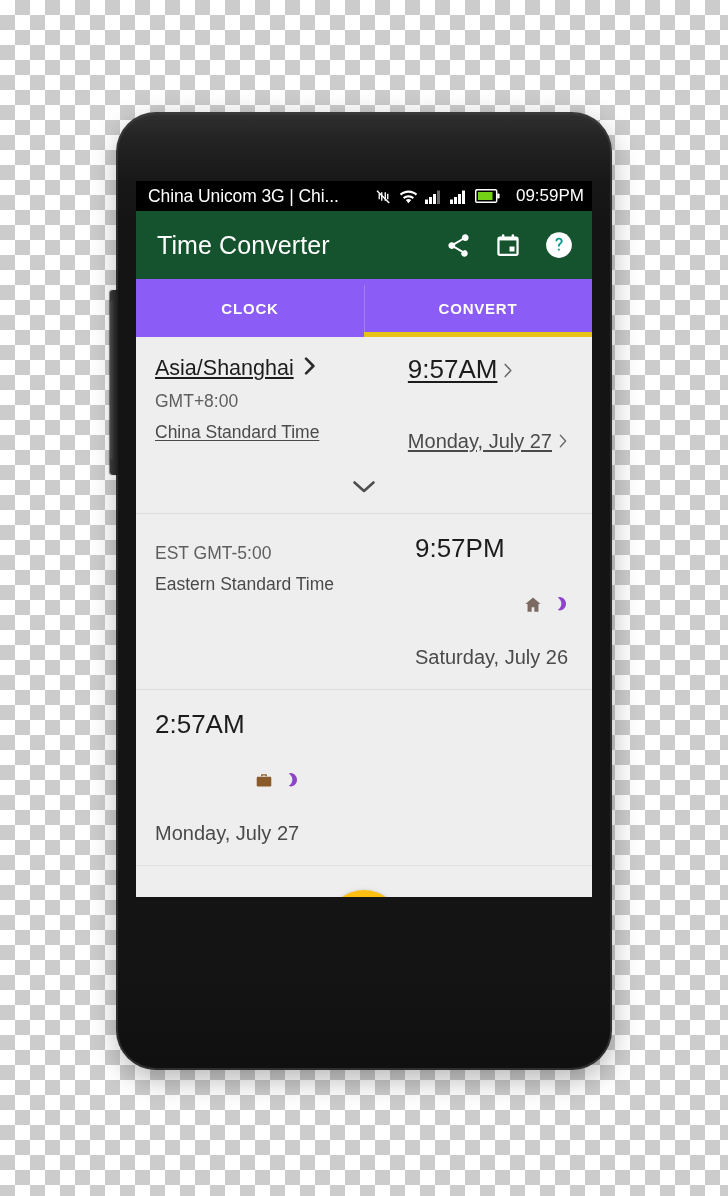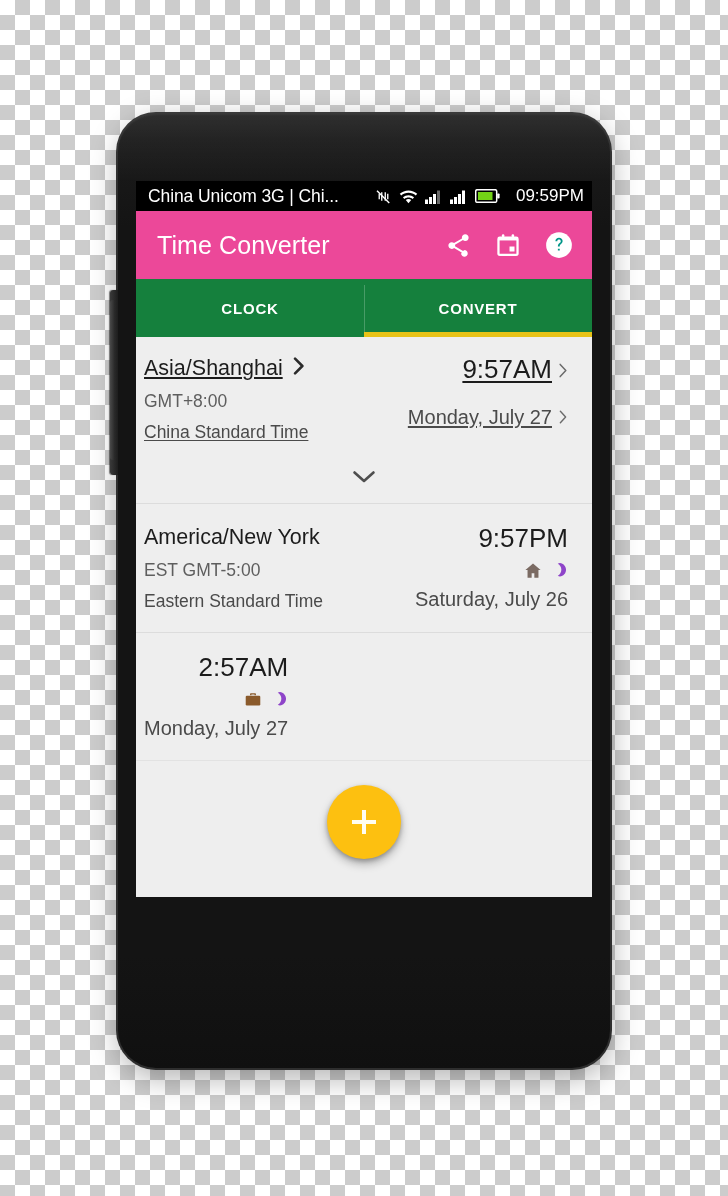--- a/index.html
+++ b/index.html
@@ -126,21 +126,21 @@
   }
   .status-icons svg { display: block; }
   .statusbar-clock {
     font-size: 17px;
     margin-left: 16px;
     white-space: nowrap;
   }
 
   
   .appbar {
-    background: #ec4899;
+    background: #14532d;
     height: 68px;
     display: flex;
     align-items: center;
     padding: 0 18px 0 21px;
   }
   .app-title {
     color: #ffffff;
     font-size: 25px;
     font-weight: 400;
     flex: 1 1 auto;
@@ -149,21 +149,21 @@
   .appbar-actions {
     display: flex;
     align-items: center;
     gap: 23px;
     flex: 0 0 auto;
   }
   .appbar-actions svg { display: block; }
 
   
   .tabs {
-    background: #15803d;
+    background: #8b5cf6;
     height: 58px;
     display: flex;
     position: relative;
   }
   .tab {
     flex: 1 1 50%;
     display: flex;
     align-items: center;
     justify-content: center;
     color: #ffffff;
@@ -189,31 +189,31 @@
     background: #e8c317;
   }
 
   
   .content {
     background: #eeeeee;
     height: 654px;
     position: relative;
   }
   .tz-card {
-    padding: 18px 24px 12px 8px;
+    padding: 18px 24px 12px 19px;
     display: flex;
     align-items: flex-start;
   }
   .tz-left { flex: 1 1 auto; min-width: 0; }
   .tz-right {
     flex: 0 0 auto;
     text-align: right;
     display: flex;
     flex-direction: column;
-    align-items: flex-end;
+    gap: 24px;
   }
 
   .tz-name {
     font-size: 21.5px;
     color: #1c1c1c;
     line-height: 1.25;
     display: inline-flex;
     align-items: center;
     gap: 9px;
   }
@@ -467,23 +467,20 @@
         <svg width="24" height="14" viewBox="0 0 24 14" fill="none">
           <path d="M2.5 2.5L12 11l9.5-8.5" stroke="#4e4e4e" stroke-width="2.6" stroke-linecap="round" stroke-linejoin="round"></path>
         </svg>
       </span>
     </div>
 
     <div class="divider"></div>
 
     <div class="tz-card" style="padding-top:20px;padding-bottom:20px;">
       <div class="tz-left">
-        <div class="tz-name">
-          <span class="tz-name-text">America/New York</span>
-        </div>
         <div class="tz-offset">EST GMT-5:00</div>
         <div class="tz-longname">Eastern Standard Time</div>
       </div>
       <div class="tz-right">
         <div class="tz-time">
           <span class="tz-time-text">9:57PM</span>
         </div>
         <div class="tz-badges">
           <span>
             <svg width="20" height="19" viewBox="0 0 24 24" fill="#7a6a62">

